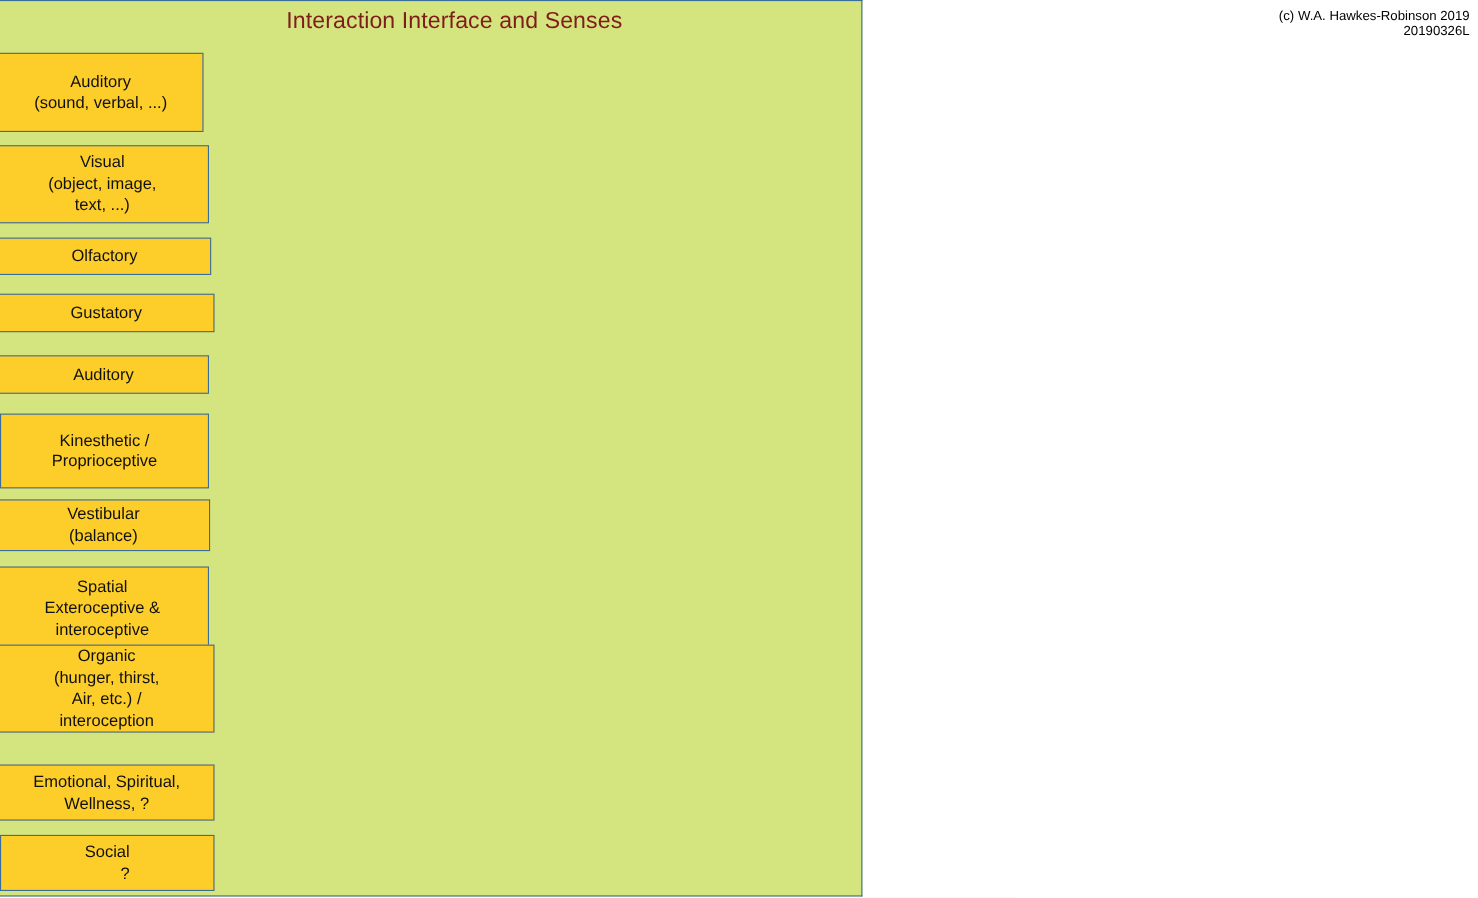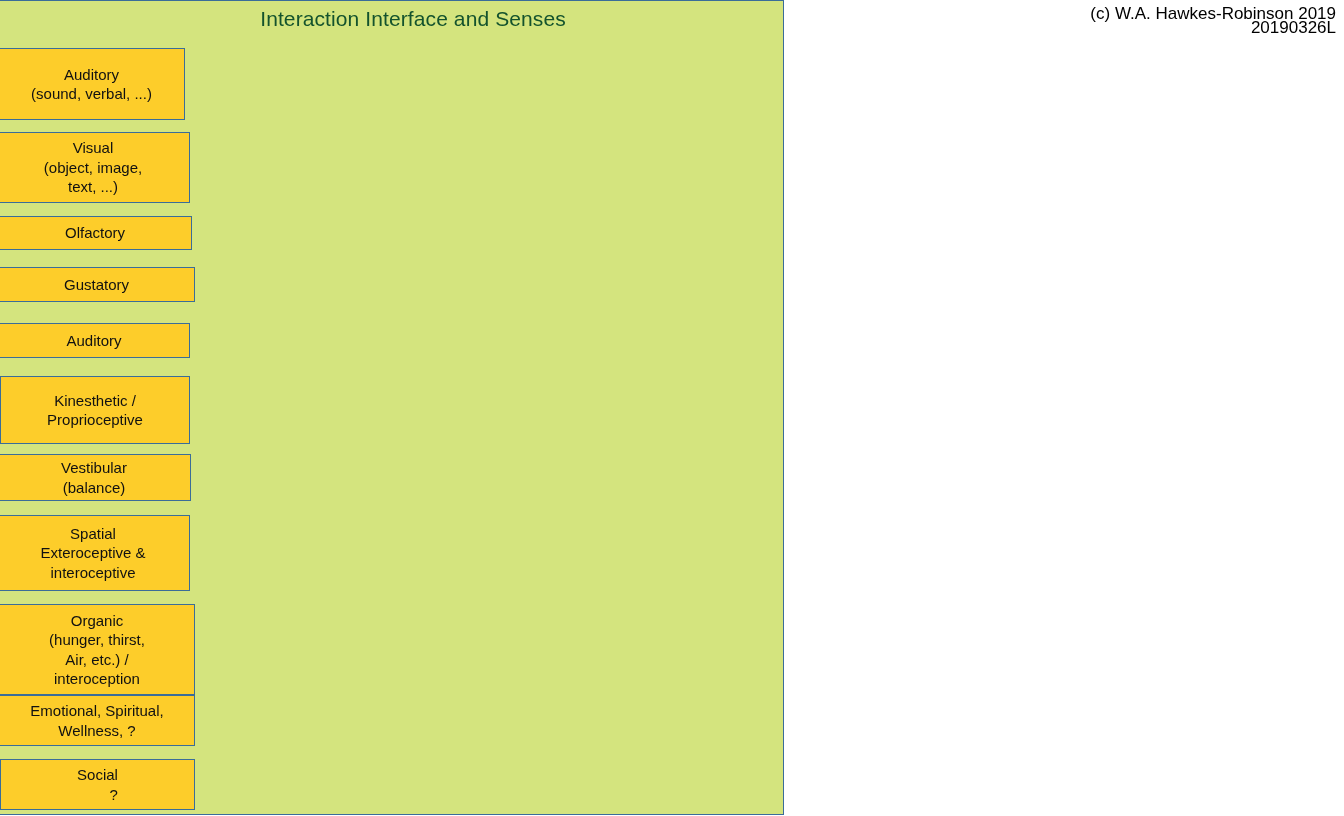--- a/index.html
+++ b/index.html
@@ -29,21 +29,21 @@
     overflow: hidden;
   }
 
   #panel-title {
     position: absolute;
     left: 0;
     top: 6px;
     width: 826px;
     text-align: center;
     font-size: 21px;
-    color: #14532d;
+    color: #7f1d1d;
     letter-spacing: 0.1px;
     white-space: nowrap;
   }
 
   
   .sense-box {
     position: absolute;
     box-sizing: border-box;
     background: #fdcd2a;
     border: 1px solid #3a6d99;
@@ -58,21 +58,21 @@
     padding: 0 4px;
     white-space: pre-line;
   }
 
   
   #copyright-block {
     position: absolute;
     right: 8px;
     top: 7px;
     text-align: right;
-    font-size: 17px;
+    font-size: 12px;
     line-height: 14px;
     color: #000000;
     white-space: nowrap;
     margin-left: 40px;
   }
 </style>
 </head>
 <body>
 
 <div id="diagram-panel">
@@ -86,21 +86,21 @@
       <div class="sense-box" style="left: -2px; top: 215px; width: 194px; height: 34px;"><span>Olfactory</span></div>
       <div class="sense-box" style="left: -2px; top: 266px; width: 197px; height: 35px;"><span>Gustatory</span></div>
       <div class="sense-box" style="left: -2px; top: 322px; width: 192px; height: 35px;"><span>Auditory</span></div>
       <div class="sense-box" style="left: 0px; top: 375px; width: 190px; height: 68px;"><span>Kinesthetic /
 Proprioceptive</span></div>
       <div class="sense-box" style="left: -3px; top: 453px; width: 194px; height: 47px;"><span>Vestibular
 (balance)</span></div>
       <div class="sense-box" style="left: -4px; top: 514px; width: 194px; height: 76px;"><span>Spatial
 Exteroceptive &amp;
 interoceptive</span></div>
-      <div class="sense-box" style="left: -1px; top: 603px; width: 196px; height: 91px;"><span>Organic
+      <div class="sense-box" style="left: -1px; top: 585px; width: 196px; height: 80px;"><span>Organic
 (hunger, thirst,
 Air, etc.) /
 interoception</span></div>
       <div class="sense-box" style="left: -1px; top: 694px; width: 196px; height: 51px; justify-content: center;"><span>Emotional, Spiritual,
 Wellness, ?</span></div>
       <div class="sense-box" style="left: 0px; top: 758px; width: 195px; height: 51px; text-align: right;"><span>Social
 ?</span></div>
     </div>
 </div>
 

